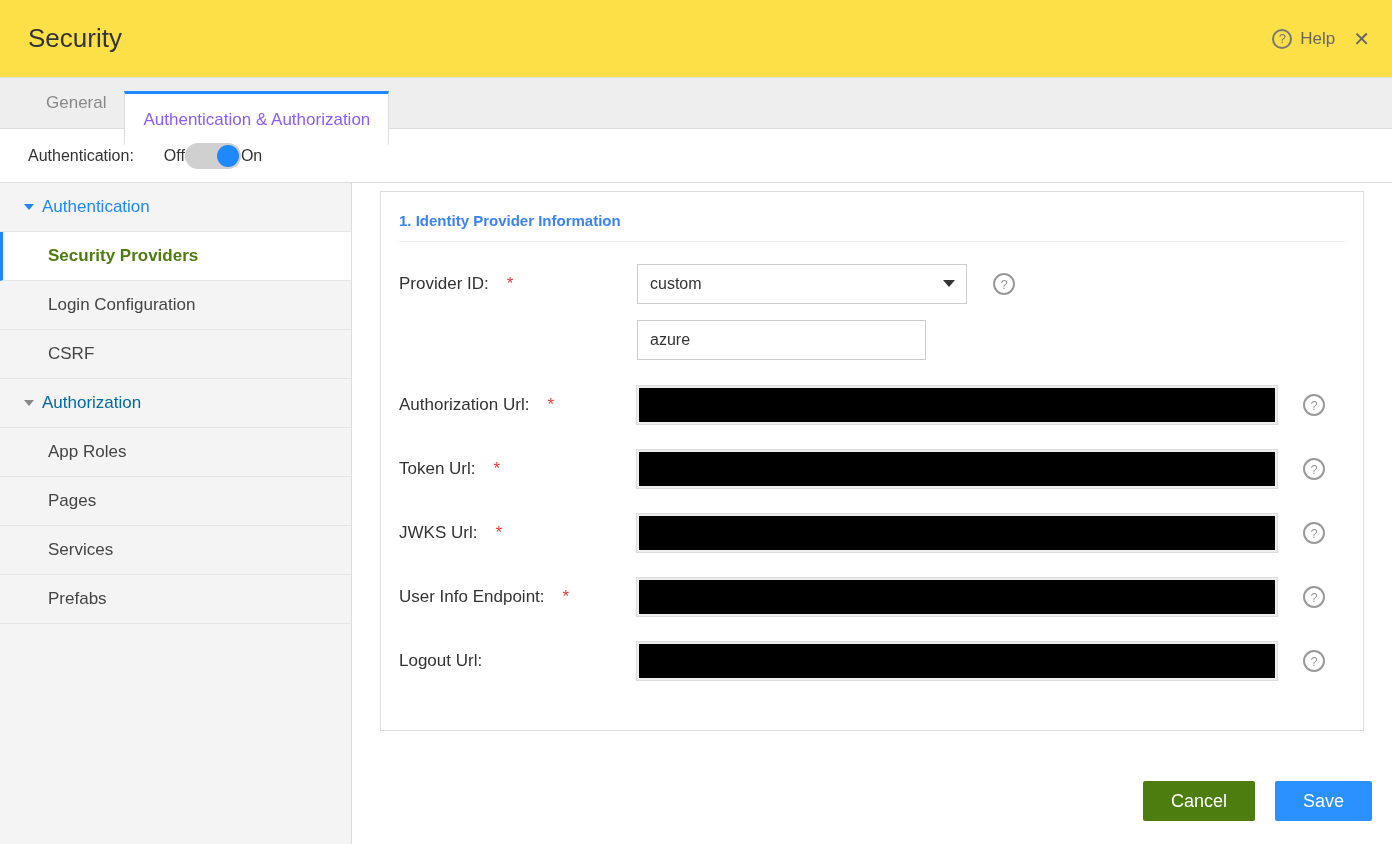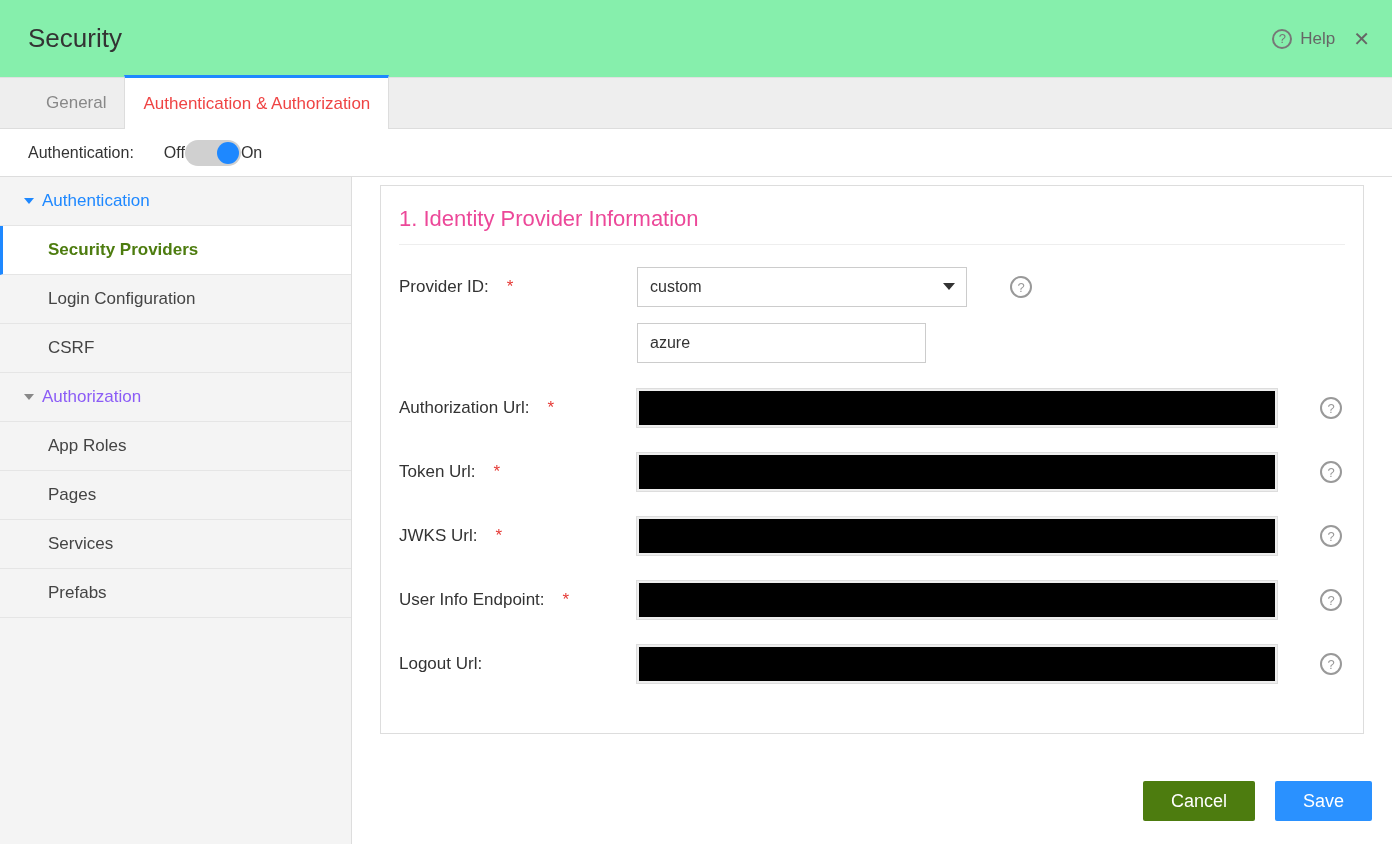--- a/index.html
+++ b/index.html
@@ -1,48 +1,48 @@
 <!DOCTYPE html>
 <html><head>
 <meta charset="utf-8">
 <style>
   *{box-sizing:border-box;margin:0;padding:0;font-family:"Segoe UI",Arial,Helvetica,sans-serif;}
   html,body{width:1392px;height:844px;background:#eeeeee;overflow:hidden;color:#333;}
   .window{width:1392px;height:844px;display:flex;flex-direction:column;}
-  .header{height:77px;background:#86efac;display:flex;align-items:center;padding:0 28px;position:relative;}
+  .header{height:77px;background:#fde047;display:flex;align-items:center;padding:0 28px;position:relative;}
   .header-title{font-size:26px;color:#333;font-weight:400;}
   .header-right{position:absolute;right:22px;display:flex;align-items:center;gap:18px;}
   .help-block{display:flex;align-items:center;gap:8px;color:#666;font-size:17px;cursor:pointer;}
   .help-icon{width:20px;height:20px;border:2px solid #777;border-radius:50%;display:flex;align-items:center;justify-content:center;font-size:13px;color:#777;}
   .close-x{font-size:20px;color:#666;cursor:pointer;}
   .tabs{height:52px;background:#eeeeee;border-bottom:1px solid #ddd;display:flex;align-items:flex-end;padding-left:28px;border-top:1px solid #e0e0e0;text-align:center;}
   .tab{padding:16px 18px 15px 18px;font-size:17px;color:#888;cursor:pointer;}
-  .tab.active{background:#fff;color:#ef4444;border:1px solid #ddd;border-bottom:none;border-top:3px solid #1e88ff;position:relative;top:1px;}
-  .auth-toggle-bar{height:48px;background:#fff;border-bottom:1px solid #ddd;display:flex;align-items:center;padding-left:28px;gap:30px;}
+  .tab.active{background:#fff;color:#8b5cf6;border:1px solid #ddd;border-bottom:none;border-top:3px solid #1e88ff;position:relative;top:17px;}
+  .auth-toggle-bar{height:54px;background:#fff;border-bottom:1px solid #ddd;display:flex;align-items:center;padding-left:28px;gap:30px;}
   .auth-toggle-label{font-size:16px;color:#333;}
   .toggle-group{display:flex;align-items:center;color:#333;font-size:16px;}
   .switch{width:56px;height:26px;background:#d0d0d0;border-radius:14px;position:relative;cursor:pointer;}
   .switch-knob{position:absolute;right:2px;top:2px;width:22px;height:22px;border-radius:50%;background:#1e88ff;}
   .body{flex:1;display:flex;min-height:0;}
   .sidebar{width:352px;background:#f4f4f4;border-right:1px solid #ddd;display:flex;flex-direction:column;}
-  .sb-section{padding:14px 24px;font-size:17px;color:#8b5cf6;display:flex;align-items:center;gap:8px;border-bottom:1px solid #e5e5e5;cursor:pointer;}
+  .sb-section{padding:14px 24px;font-size:17px;color:#0369a1;display:flex;align-items:center;gap:8px;border-bottom:1px solid #e5e5e5;cursor:pointer;}
   .sb-section.active{color:#1e88ff;}
   .caret{width:0;height:0;border-left:5px solid transparent;border-right:5px solid transparent;border-top:6px solid #888;}
   .sb-section.active .caret{border-top-color:#1e88ff;}
   .sb-item{padding:14px 24px 14px 48px;font-size:17px;color:#444;border-bottom:1px solid #e5e5e5;cursor:pointer;}
   .sb-item.active{background:#fff;color:#4d7c0f;border-left:3px solid #1e88ff;padding-left:45px;font-weight:bold;}
   .content{flex:1;background:#fff;position:relative;display:flex;flex-direction:column;min-height:0;}
   .form-wrap{flex:1;padding:8px 28px 8px 28px;overflow:hidden;}
   .panel{border:1px solid #ddd;padding:20px 18px 24px 18px;min-height:540px;}
-  .panel-title{font-size:22px;color:#ec4899;padding-bottom:12px;border-bottom:1px solid #eee;}
+  .panel-title{font-size:15px;color:#3b82f6;padding-bottom:12px;border-bottom:1px solid #eee;font-weight:bold;}
   .form{margin-top:22px;}
   .row{display:flex;align-items:center;margin-bottom:26px;}
   .label-col{width:238px;font-size:17px;color:#333;display:flex;align-items:center;gap:18px;}
   .req{color:#e53935;font-size:17px;}
-  .field-col{display:flex;align-items:center;gap:43px;}
+  .field-col{display:flex;align-items:center;gap:26px;}
   .select,.text-input{height:40px;border:1px solid #ccc;font-size:16px;padding:0 12px;background:#fff;color:#333;}
   .select{width:330px;appearance:none;position:relative;}
   .select-wrap{position:relative;}
   .select-caret{position:absolute;right:12px;top:16px;width:0;height:0;border-left:6px solid transparent;border-right:6px solid transparent;border-top:7px solid #333;pointer-events:none;}
   .text-input{width:289px;}
   .black-input{width:640px;height:38px;background:#000;border:2px solid #eee;outline:1px solid #ddd;}
   .q-icon{width:22px;height:22px;border:2px solid #999;border-radius:50%;display:flex;align-items:center;justify-content:center;font-size:13px;color:#999;cursor:pointer;}
   .footer{height:86px;background:#fff;display:flex;align-items:center;justify-content:flex-end;padding-right:20px;gap:20px;}
   .btn{height:40px;padding:0 28px;border:none;font-size:18px;color:#fff;cursor:pointer;border-radius:2px;}
   .btn-cancel{background:#4d7c0f;}

